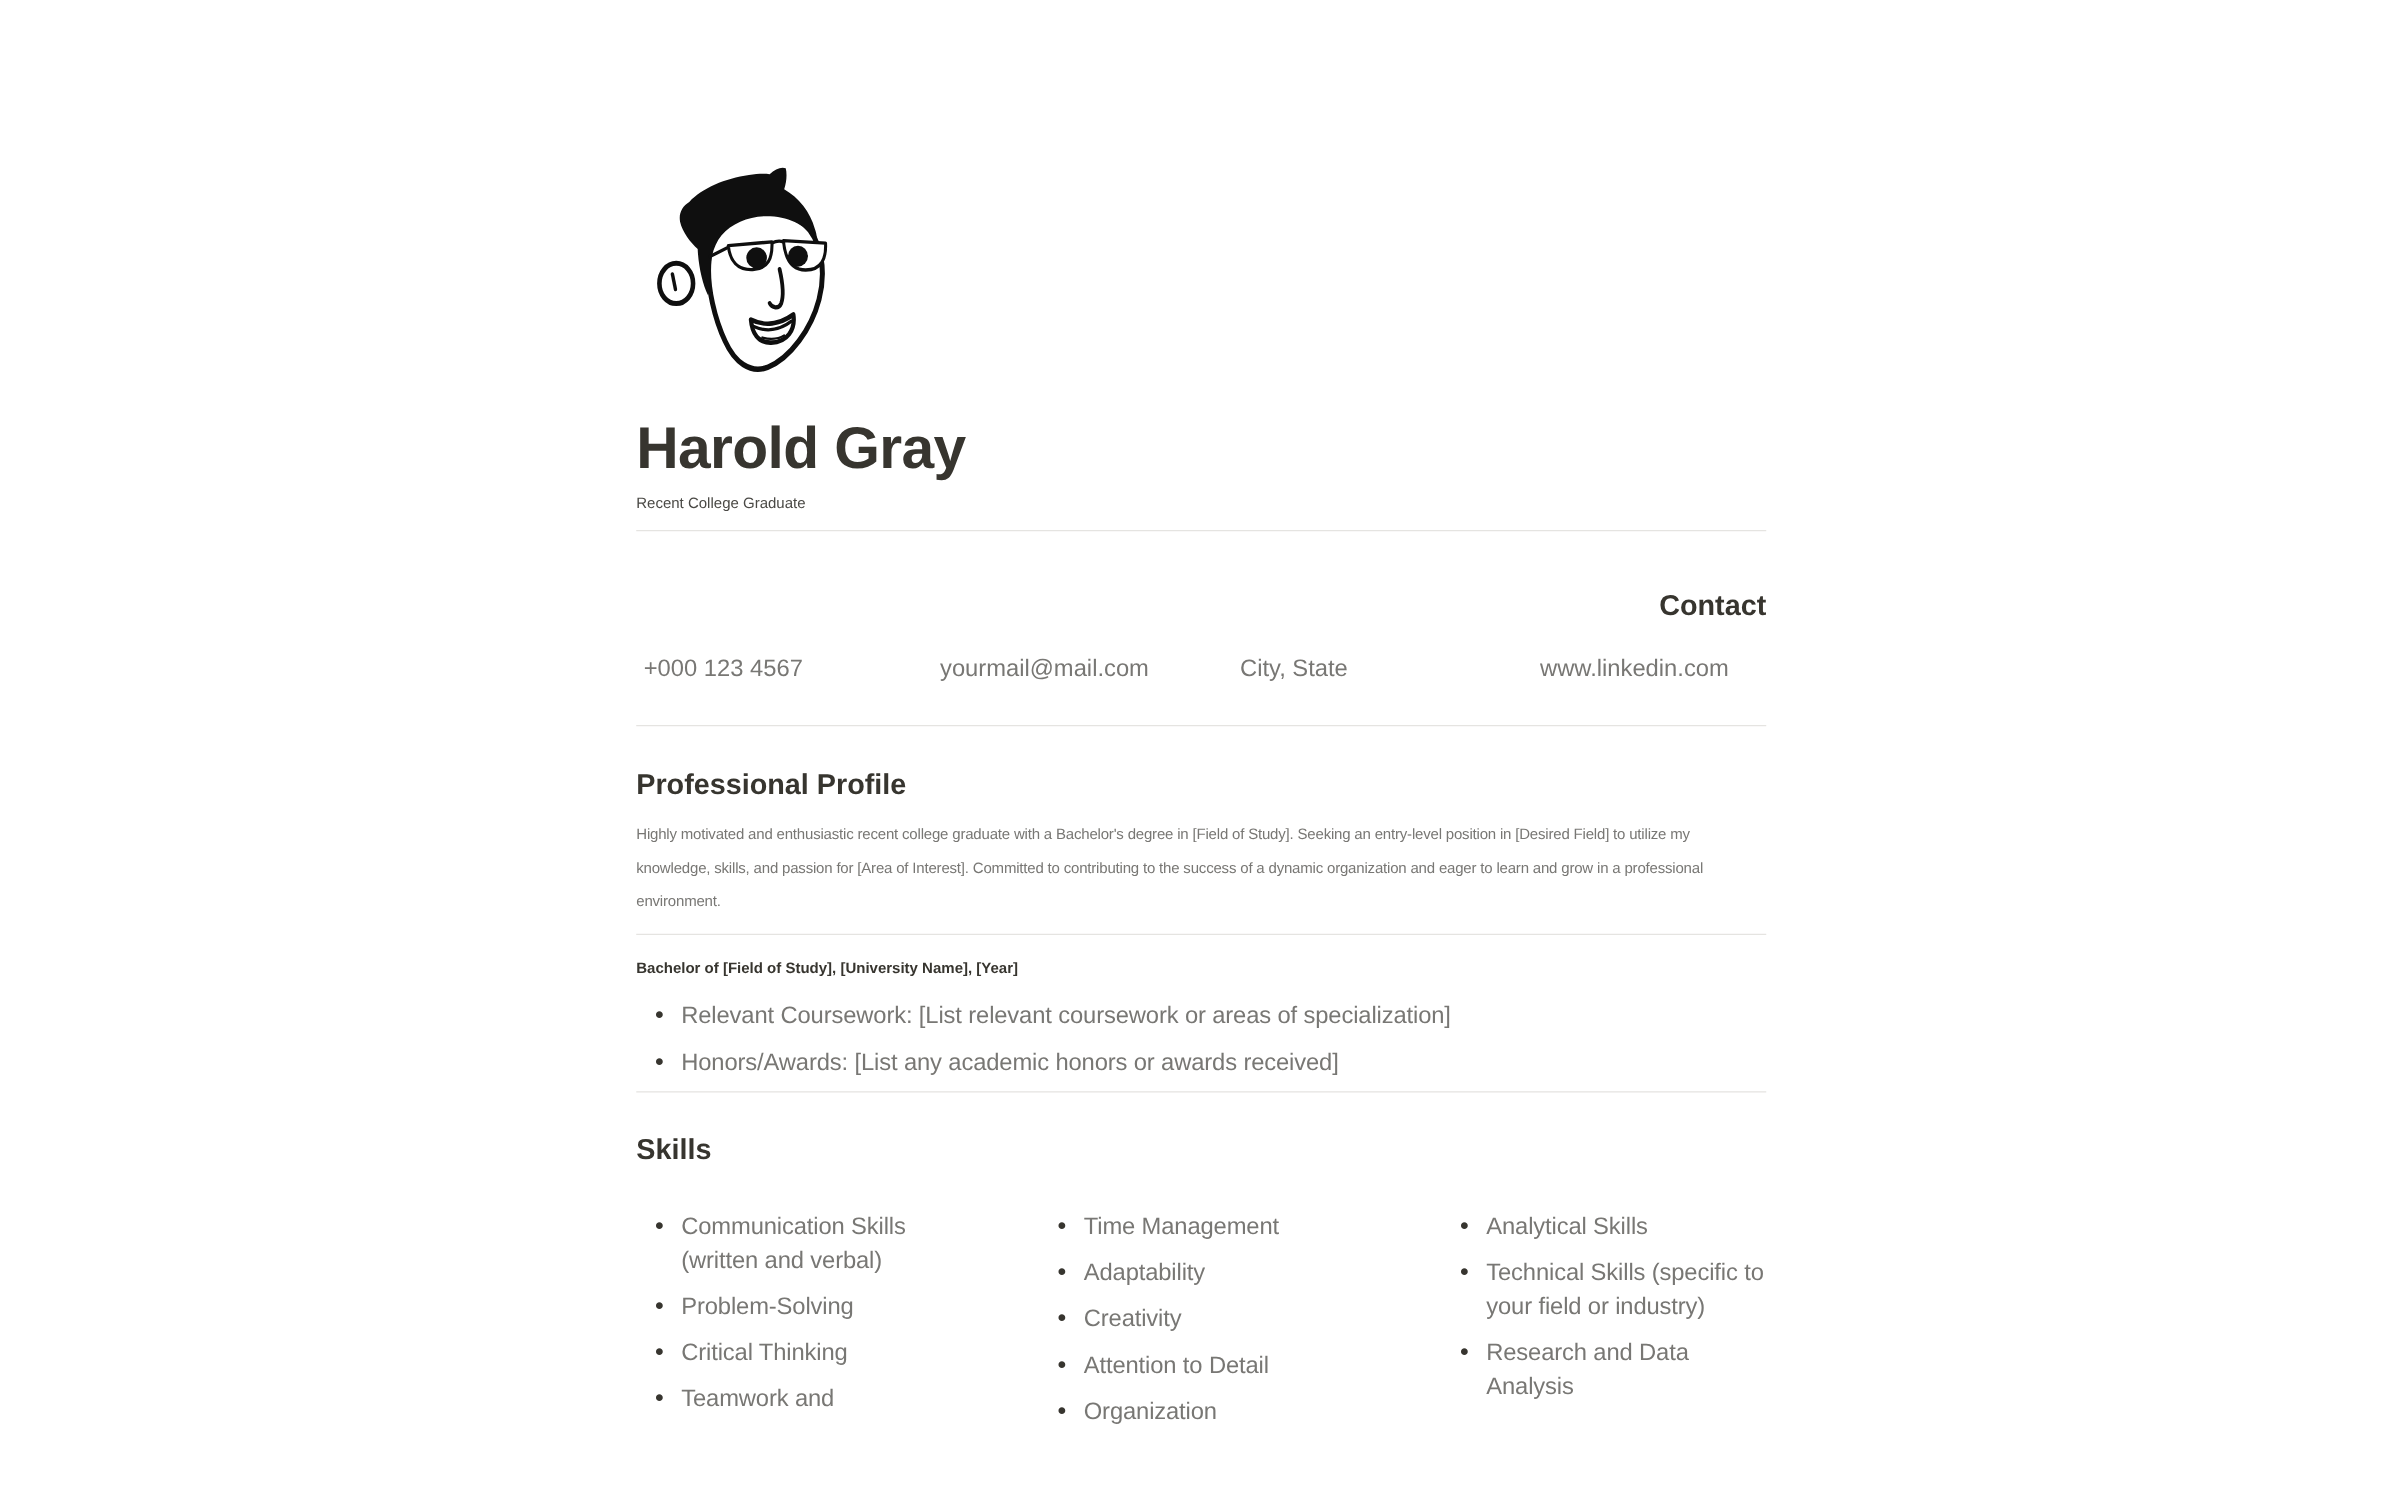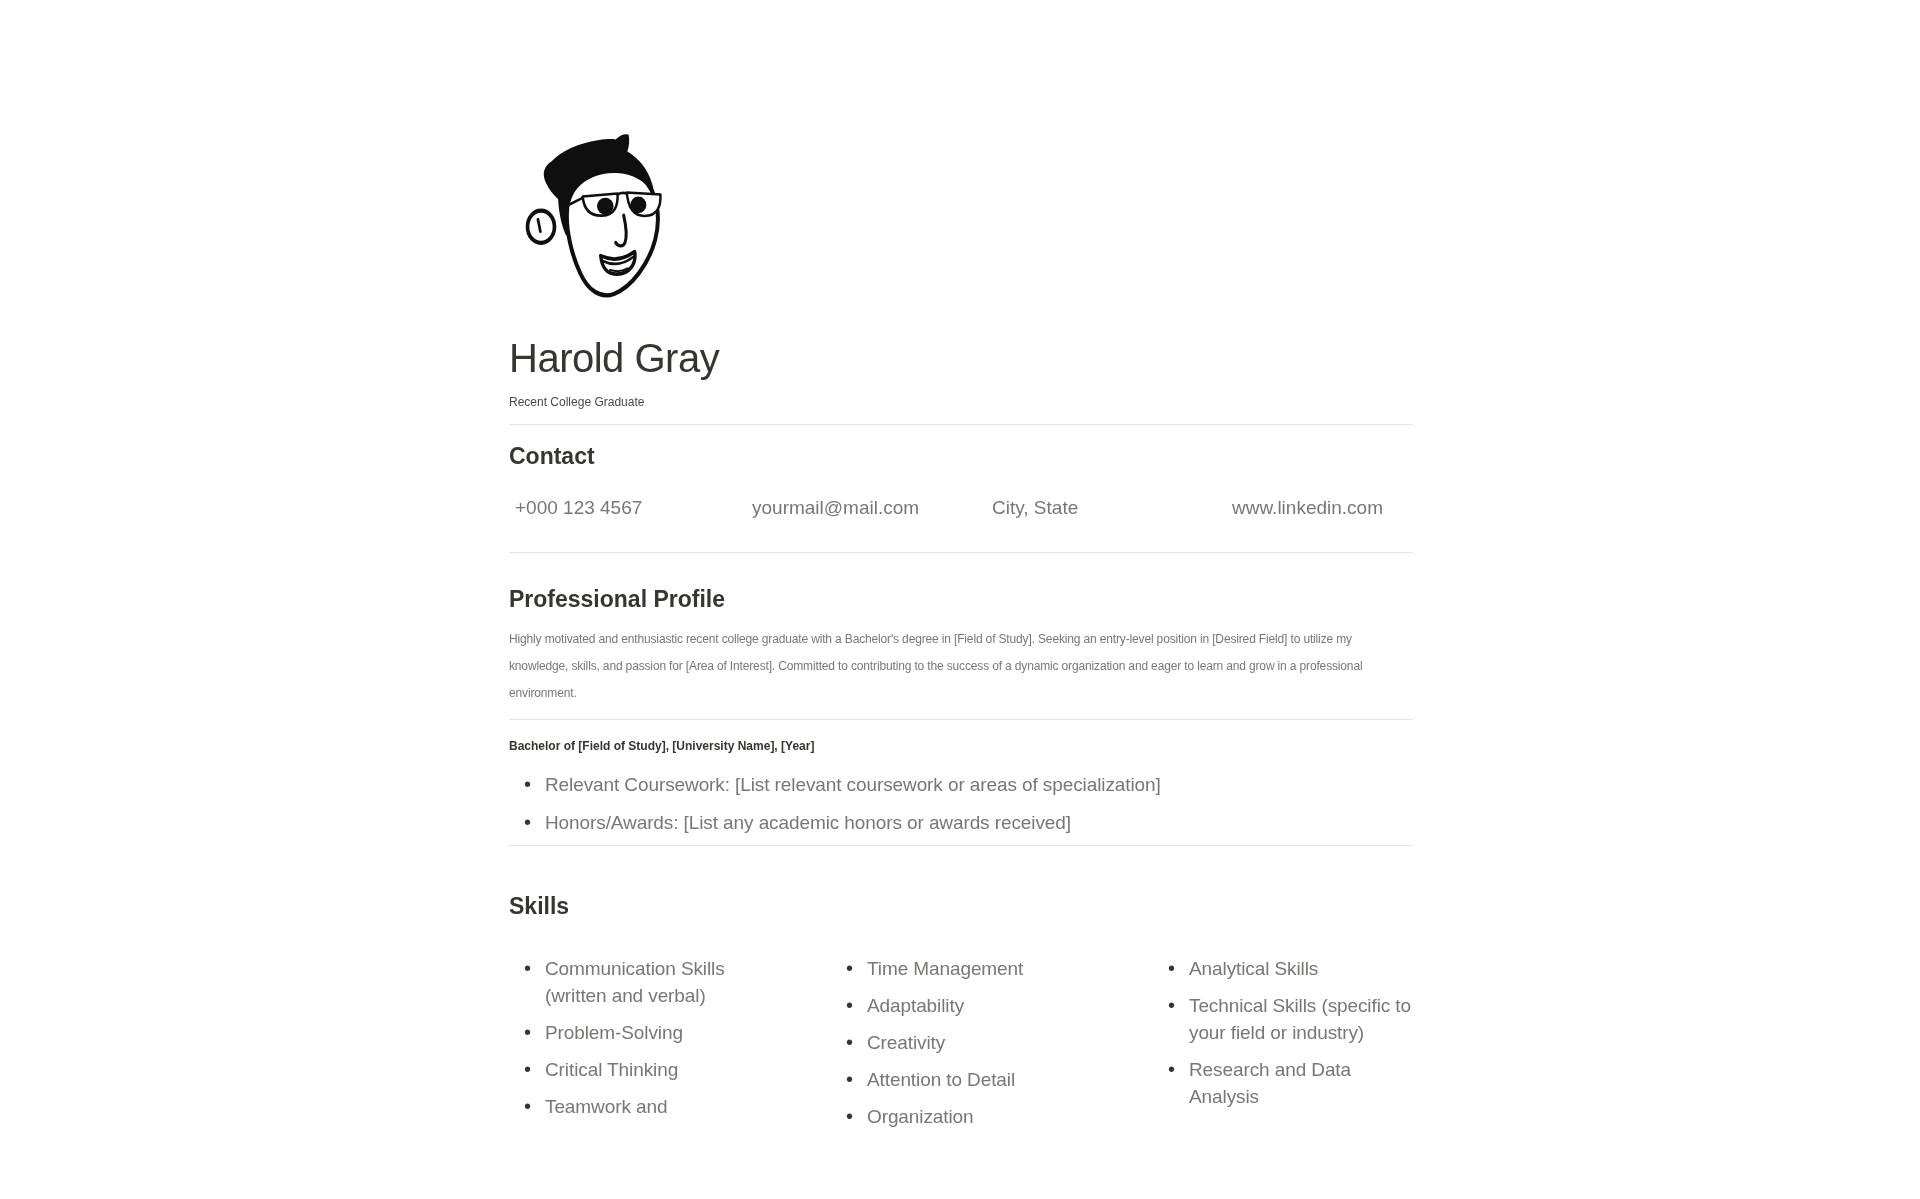--- a/index.html
+++ b/index.html
@@ -5,36 +5,36 @@
   html,body{margin:0;padding:0;}
   body{
     width:1920px;height:1199px;overflow:hidden;background:#ffffff;
     font-family:"Liberation Sans","DejaVu Sans",sans-serif;
     -webkit-font-smoothing:antialiased;
   }
   .doc{width:904px;margin-left:509px;}
   .avatar{margin-top:132px;margin-left:13px;width:147px;height:168px;}
   .avatar svg{display:block;width:147px;height:168px;}
   h1.page-title{
-    margin:34px 0 0 0;font-size:40px;line-height:48px;font-weight:400;
+    margin:34px 0 0 0;font-size:47px;line-height:48px;font-weight:700;
     color:#37352f;letter-spacing:-0.5px;
   }
   .subtitle{margin-top:8px;font-size:12px;line-height:24px;color:#4a4945;}
   hr{border:none;border-top:1px solid #e5e4e1;height:0;margin:0;}
   hr.d1{margin-top:10px;}
   hr.d2{margin-top:32px;}
   hr.d3{margin-top:12px;}
   hr.d4{margin-top:9px;}
   h2.sec{
     margin:0;font-size:23px;line-height:30px;font-weight:700;color:#37352f;
   }
-  h2.h-contact{margin-top:16px;}
+  h2.h-contact{margin-top:44px;text-align:right;}
   h2.h-profile{margin-top:31px;}
   h2.h-education{margin-top:30px;}
-  h2.h-skills{margin-top:45px;}
+  h2.h-skills{margin-top:30px;}
   .contact-row{
     margin-top:25px;display:grid;grid-template-columns:237px 240px 240px 1fr;
     font-size:19px;line-height:24px;color:#787774;
   }
   .contact-cell{padding-left:6px;white-space:nowrap;}
   p.profile-body{
     margin:12px 0 0 0;font-size:12px;line-height:27px;color:#787774;
     letter-spacing:-0.15px;width:904px;
   }
   .degree{margin-top:14px;font-size:12px;line-height:24px;font-weight:700;color:#37352f;}

